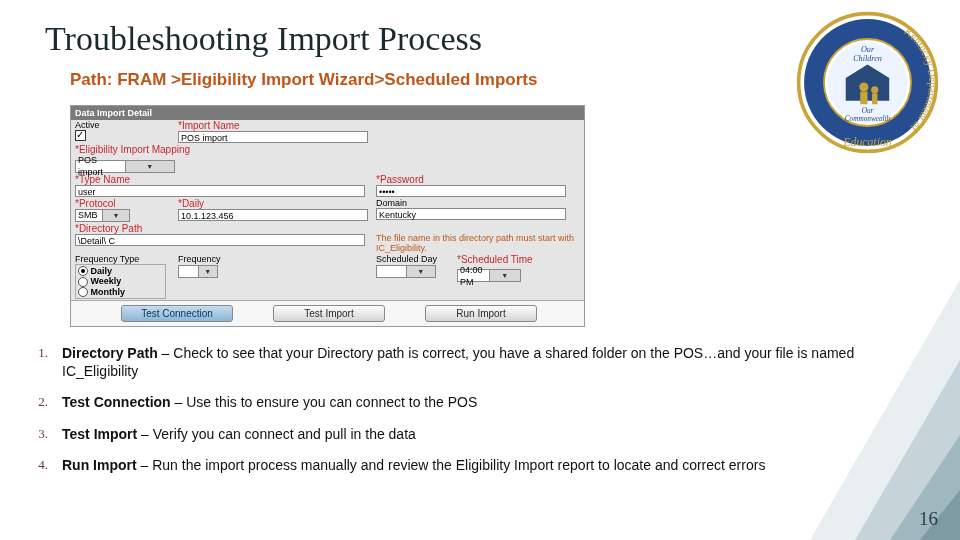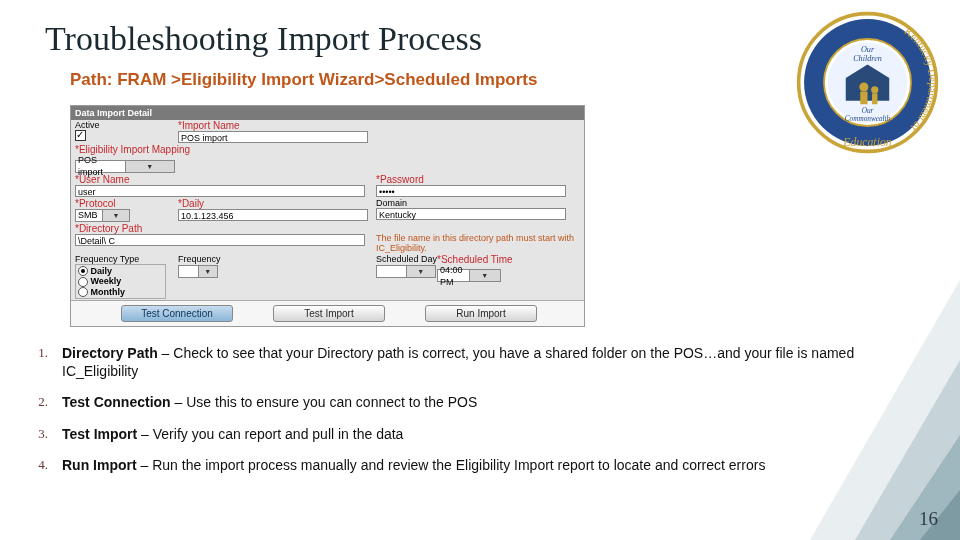--- a/index.html
+++ b/index.html
@@ -273,21 +273,21 @@
       <td colspan="3">
         <div class="lbl">*Eligibility Import Mapping</div>
         <span class="dd" style="width:100px">
           <span>POS import</span>
               <span class="car">▼</span>
         </span>
       </td>
     </tr>
     <tr>
       <td colspan="2">
-        <div class="lbl">*User Name</div>
+        <div class="lbl">*Type Name</div>
         <div class="ctl" style="width:290px">user</div>
       </td>
       <td>
         <div class="lbl">*Password</div>
         <div class="ctl" style="width:190px">•••••</div>
       </td>
     </tr>
     <tr>
       <td>
         <div class="lbl">*Protocol</div>
@@ -325,21 +325,21 @@
         </div>
       </td>
       <td>
         <div class="lbl-black">Frequency</div>
         <span class="dd" style="width:40px">
           <span></span>
               <span class="car">▼</span>
         </span>
       </td>
       <td style="vertical-align:top">
-        <div style="display:flex; ">
+        <div style="display:flex; gap:20px;">
           <div>
             <div class="lbl-black">Scheduled Day</div>
             <span class="dd" style="width:60px">
               <span></span>
                   <span class="car">▼</span>
             </span>
           </div>
           <div>
             <div class="lbl" style="text-align:right">*Scheduled Time</div>
             <span class="dd" style="width:64px">
@@ -363,21 +363,21 @@
   <div class="row">
     <div class="n">1.</div>
     <div class="t"><span class="b">Directory Path</span><span> – Check to see that your Directory path is correct, you have a shared folder on the POS…and your file is named IC_Eligibility</span></div>
   </div>
   <div class="row">
     <div class="n">2.</div>
     <div class="t"><span class="b">Test Connection</span><span> – Use this to ensure you can connect to the POS</span></div>
   </div>
   <div class="row">
     <div class="n">3.</div>
-    <div class="t"><span class="b">Test Import</span><span> – Verify you can report and pull in the data</span></div>
+    <div class="t"><span class="b">Test Import</span><span> – Verify you can connect and pull in the data</span></div>
   </div>
   <div class="row">
     <div class="n">4.</div>
     <div class="t"><span class="b">Run Import</span><span> – Run the import process manually and review the Eligibility Import report to locate and correct errors</span></div>
   </div>
 </div>
 
 <div class="pageno">16</div>
 
 </body></html>

